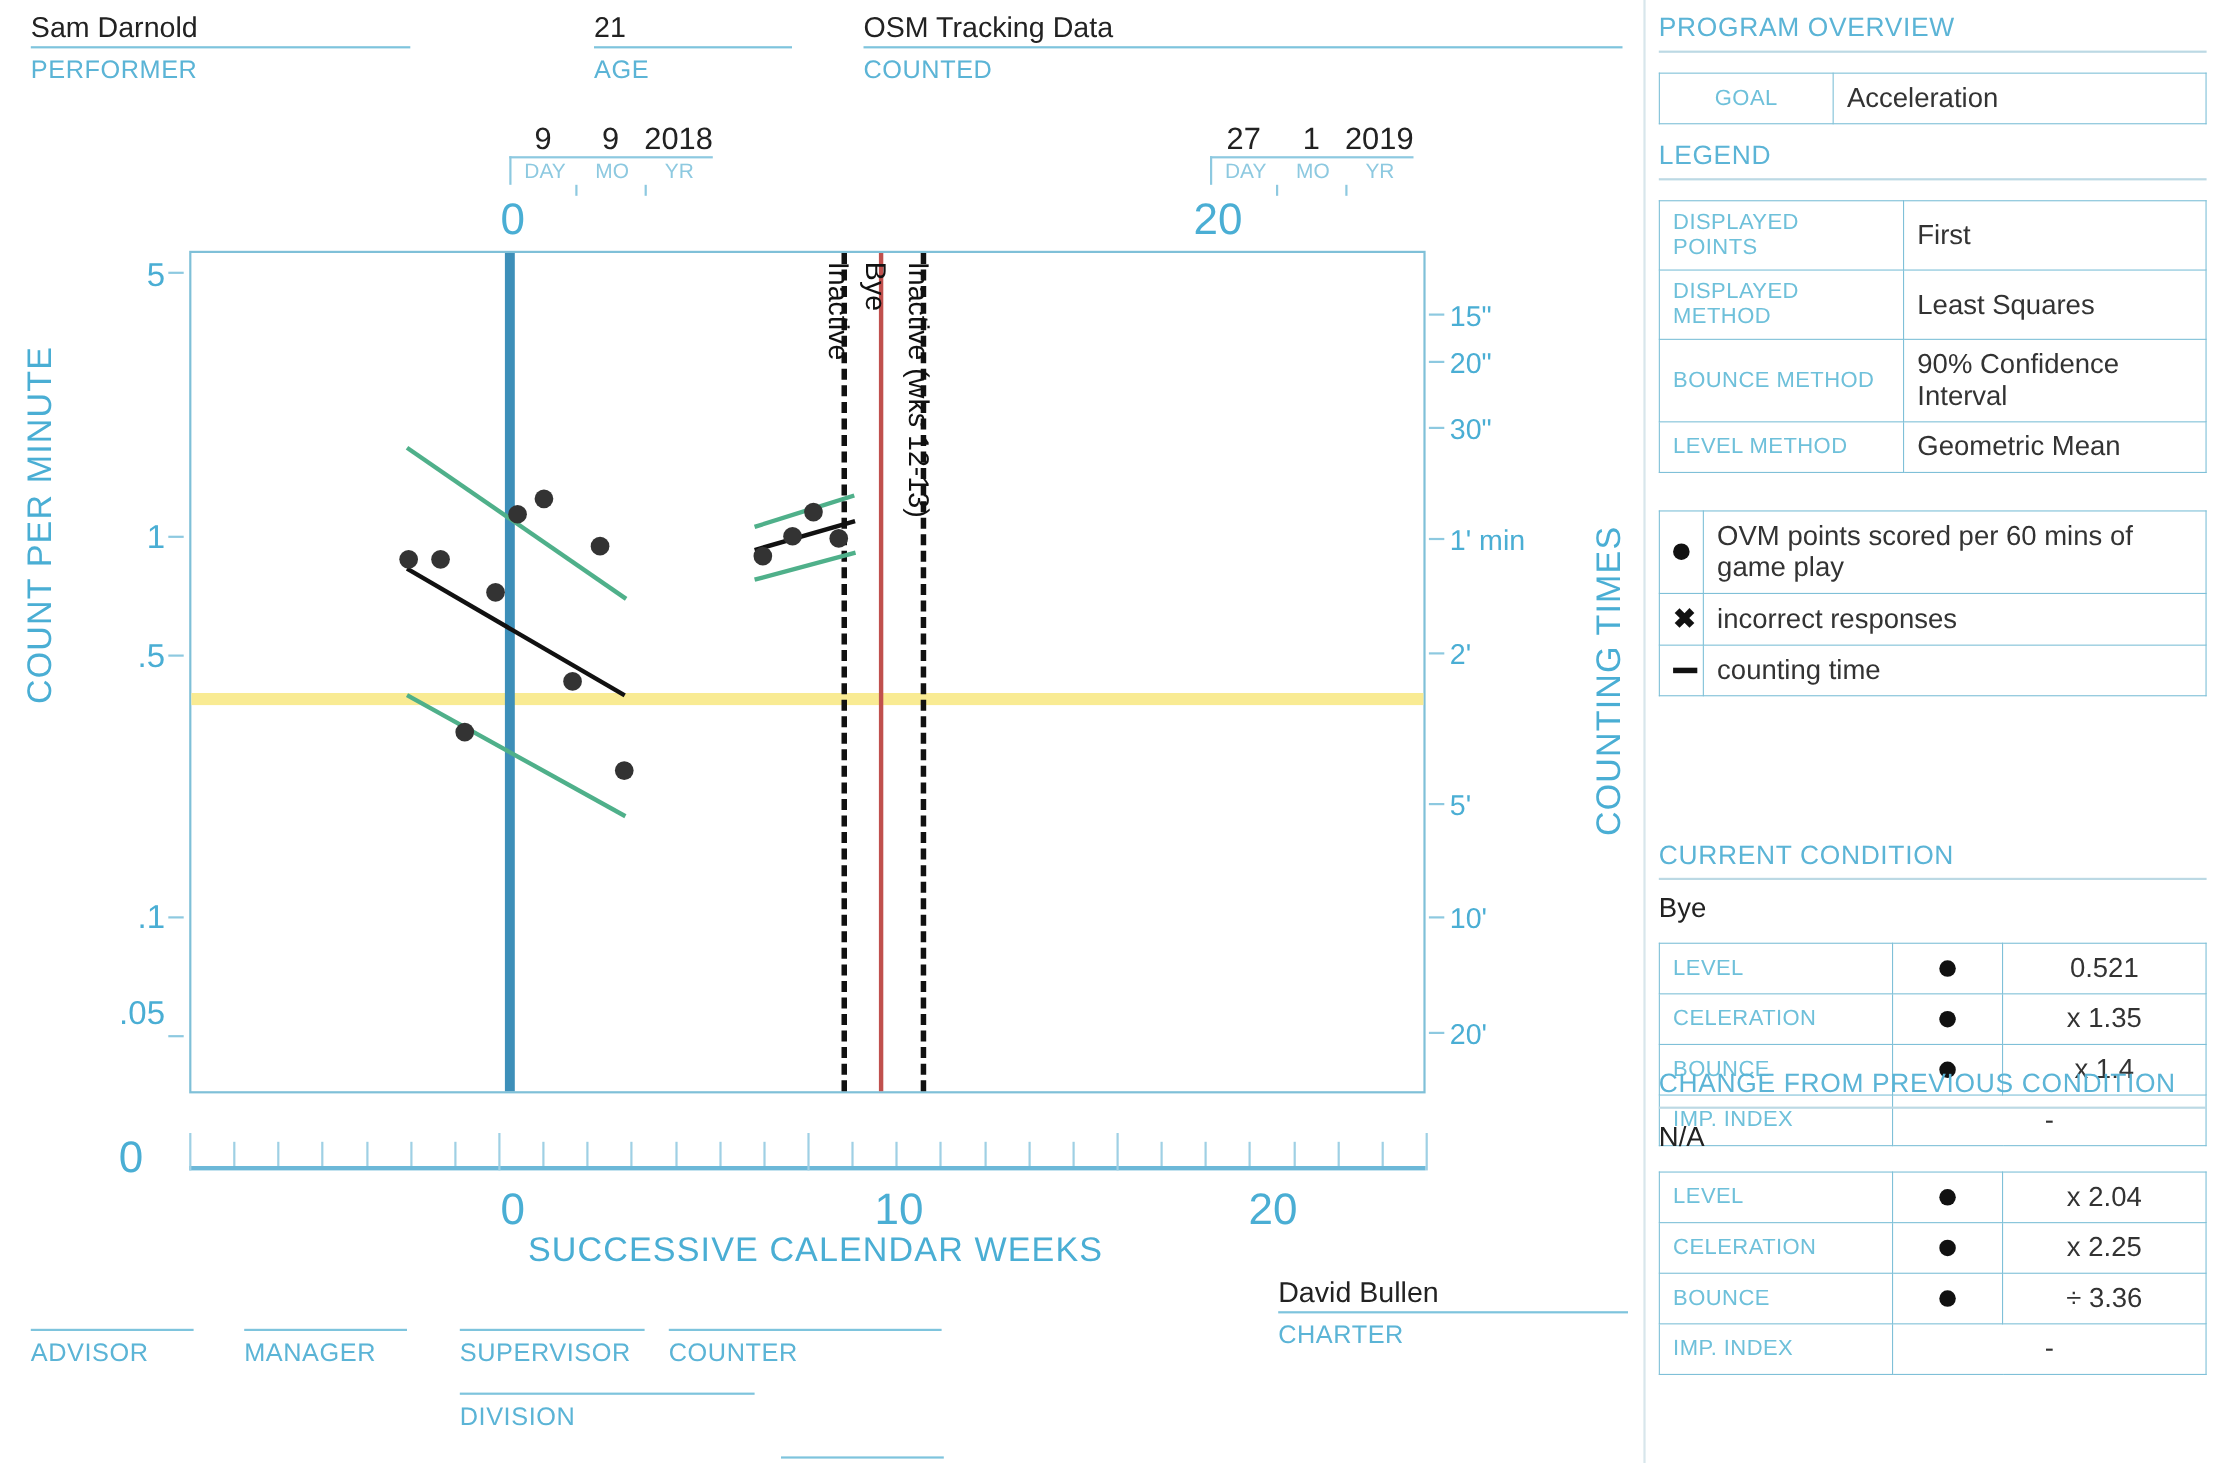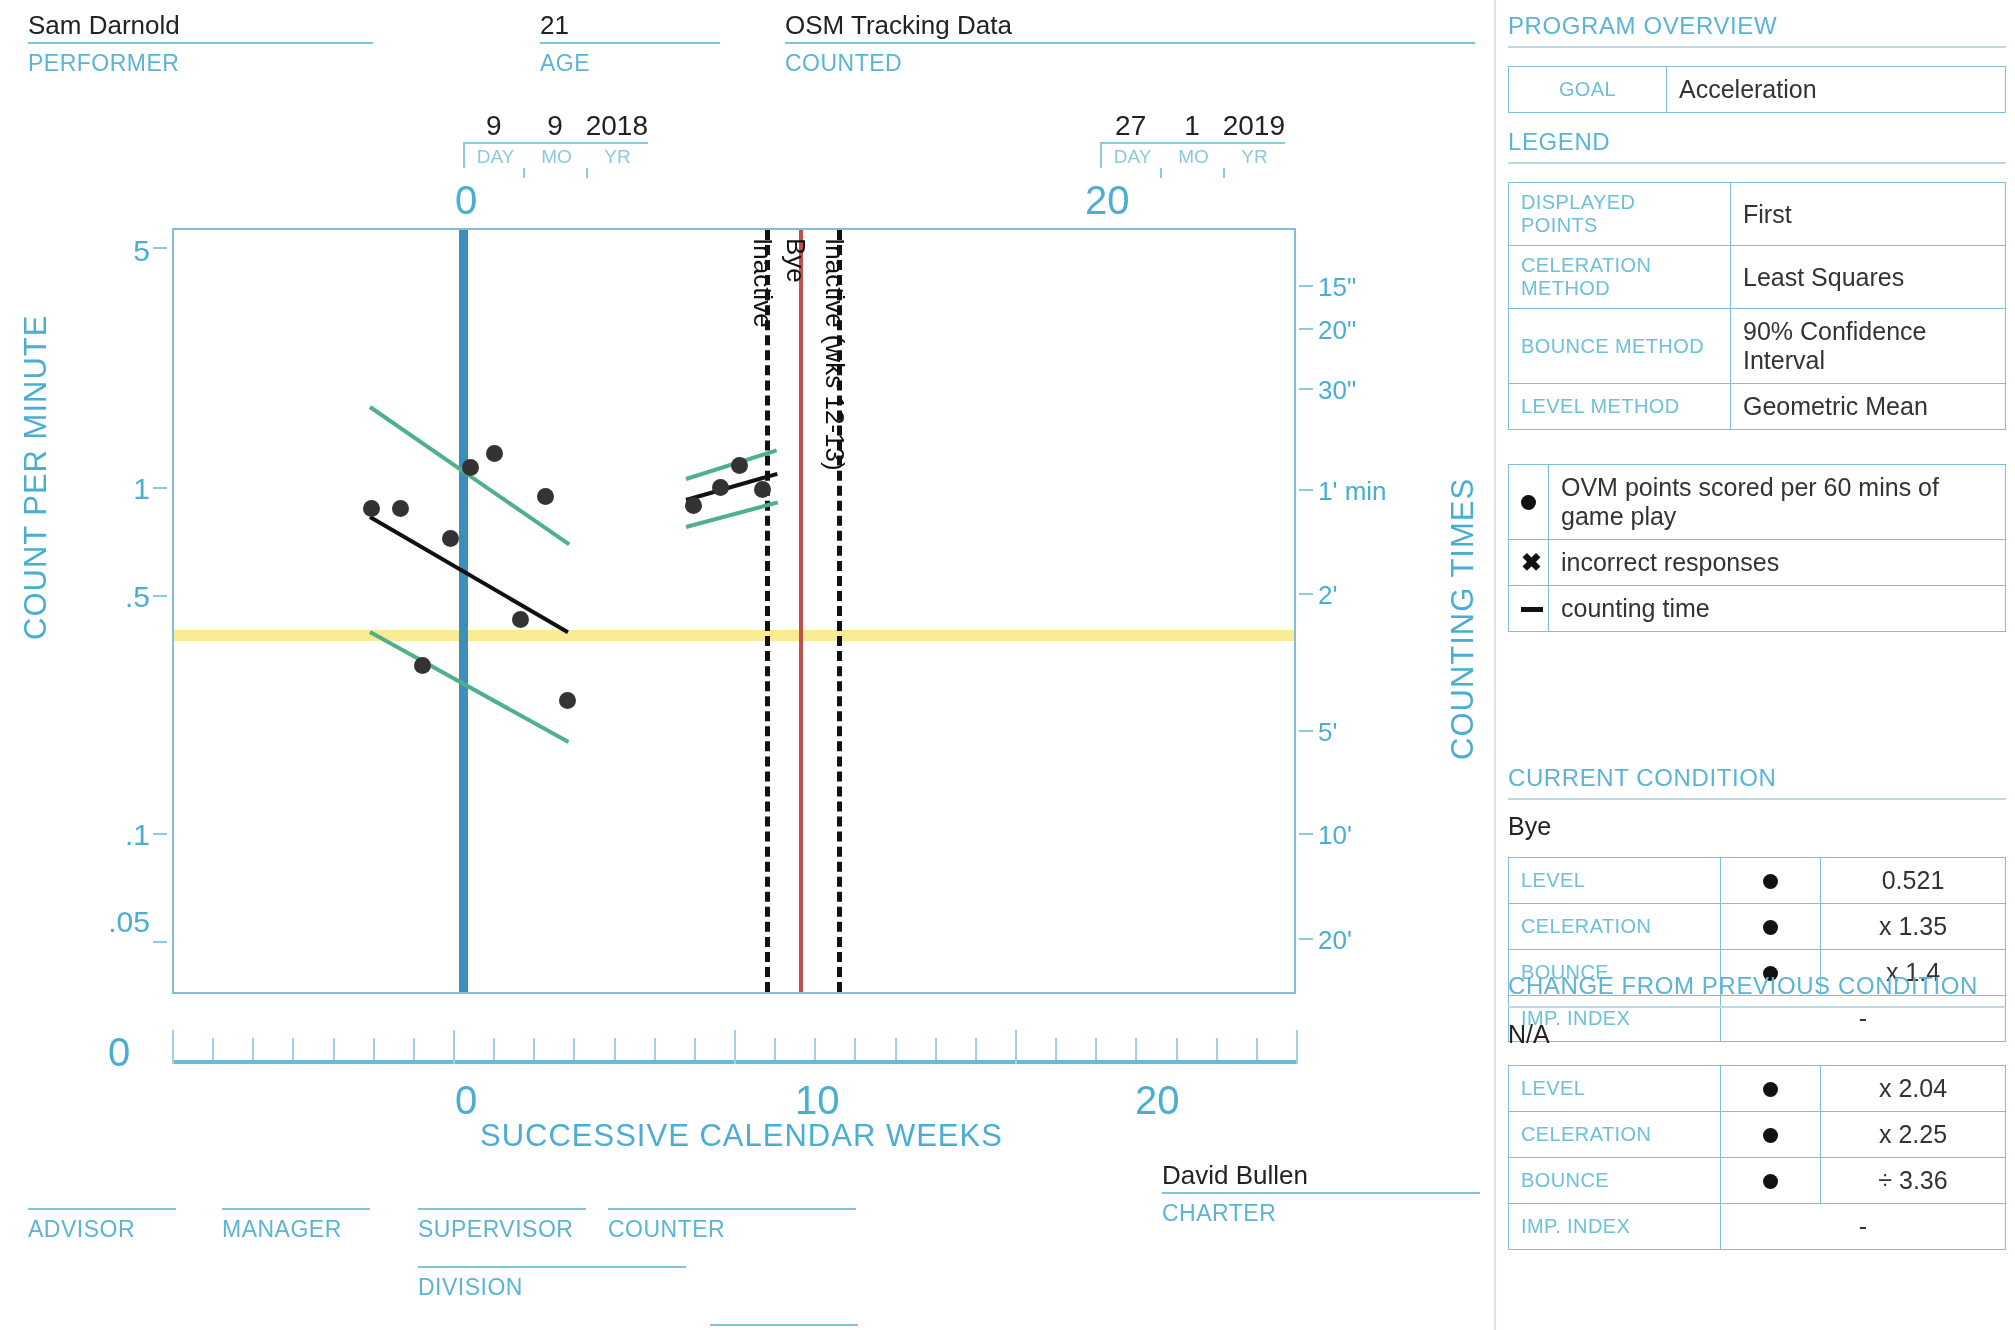--- a/index.html
+++ b/index.html
@@ -330,21 +330,21 @@
 
   <div class="panel" style="top:128px;">
     <div class="sect-title">LEGEND</div>
     <table class="t" style="margin-top:18px;">
       <tbody>
           <tr>
         <td class="k" style="width:222px;">DISPLAYED POINTS</td>
         <td class="v">First</td>
       </tr>
       <tr>
-        <td class="k">CELERATION METHOD</td>
+        <td class="k">DISPLAYED METHOD</td>
         <td class="v">Least Squares</td>
       </tr>
       <tr>
         <td class="k">BOUNCE METHOD</td>
         <td class="v">90% Confidence Interval</td>
       </tr>
       <tr>
         <td class="k">LEVEL METHOD</td>
         <td class="v">Geometric Mean</td>
       </tr>

